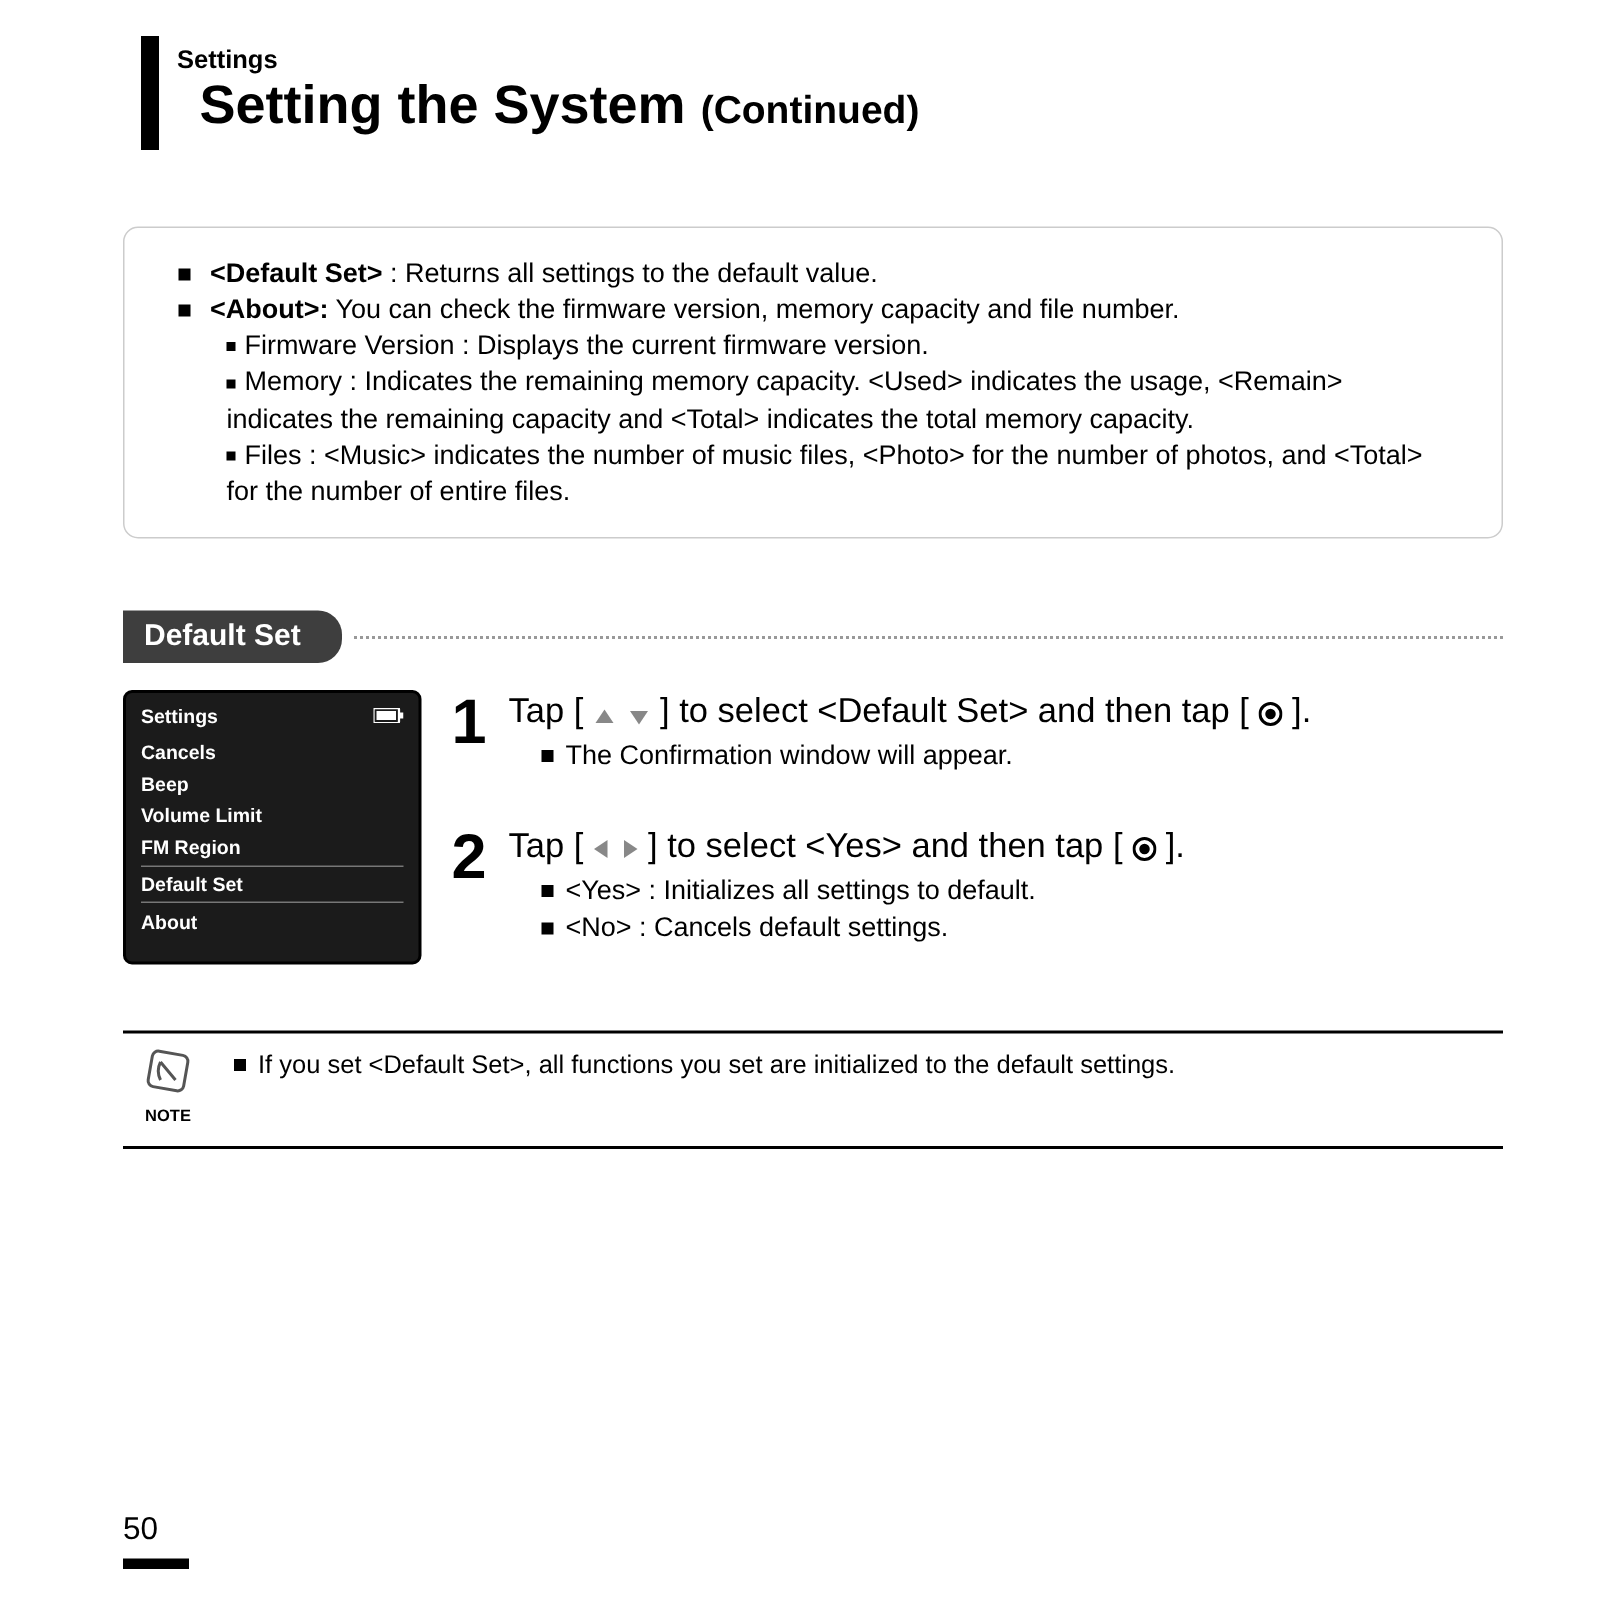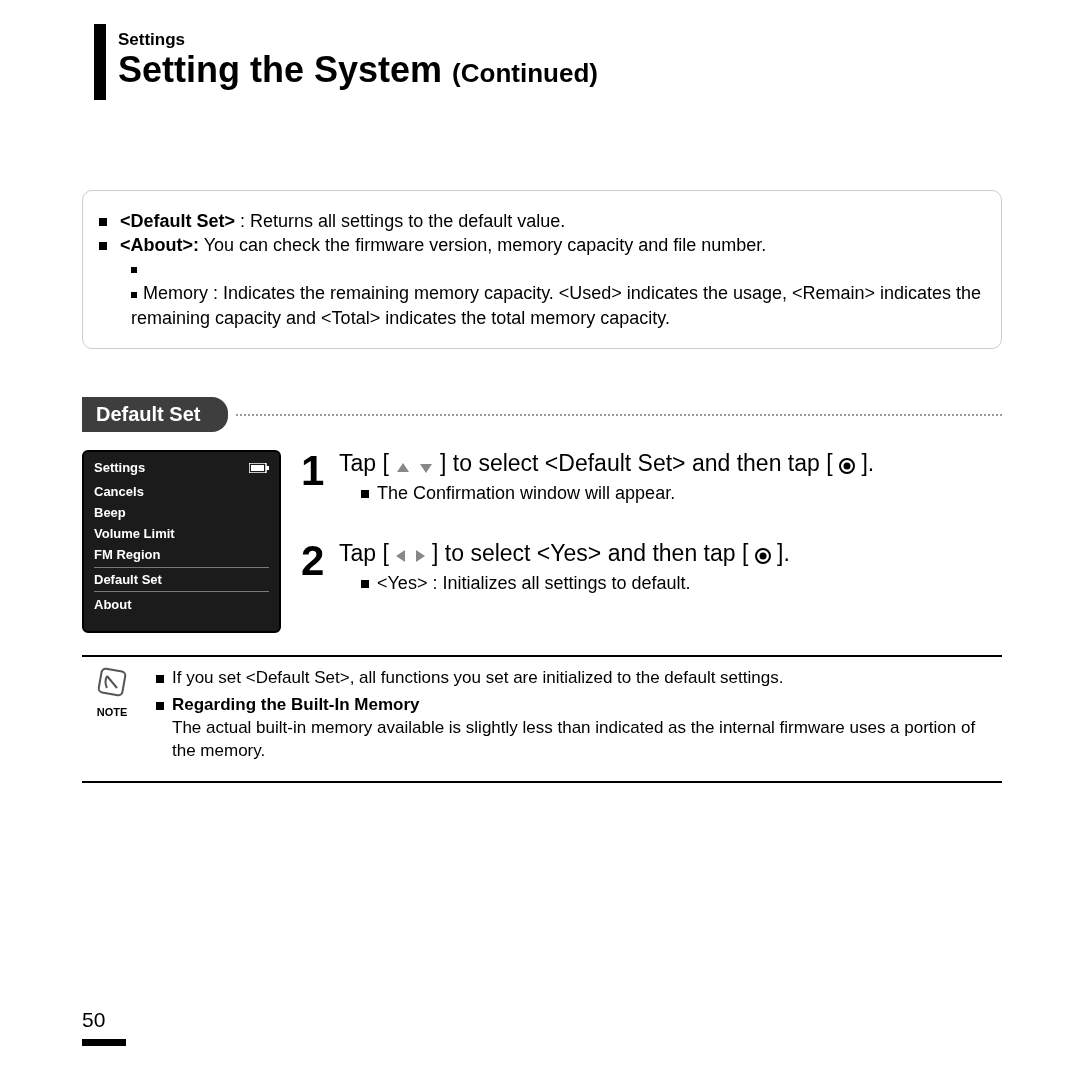--- a/index.html
+++ b/index.html
@@ -26,32 +26,32 @@
   background: #000;
 }
 .sec-label {
   font-weight: bold;
   font-size: 17px;
   margin-left: 36px;
 }
 .sec-title {
   font-weight: bold;
   font-size: 36px;
-  margin-left: 36px;
+  margin-left: 51px;
   line-height: 1.1;
 }
 .cont {
   font-size: 26px;
   font-weight: bold;
 }
 .infobox {
-  margin-top: 100px;
+  margin-top: 61px;
   border: 1px solid #ccc;
   border-radius: 10px;
-  padding: 18px 16px;
+  padding: 18px 36px;
   font-size: 18px;
   line-height: 1.35;
 }
 .sq {
   display: inline-block;
   width: 8px;
   height: 8px;
   background: #000;
   margin-right: 8px;
   vertical-align: middle;
@@ -203,22 +203,23 @@
 
   <div class="infobox">
     <div>
       <span class="sq"></span>
       <b>&lt;Default Set&gt;</b><span> : Returns all settings to the default value.</span>
     </div>
     <div>
       <span class="sq"></span>
       <b>&lt;About&gt;:</b><span> You can check the firmware version, memory capacity and file number.</span>
     </div>
-    <div class="sub"><span class="sq-sm"></span></div>
+    <div class="sub"><span class="sq-sm"></span><span>Firmware Version : Displays the current firmware version.</span></div>
     <div class="sub"><span class="sq-sm"></span><span>Memory : Indicates the remaining memory capacity. &lt;Used&gt; indicates the usage, &lt;Remain&gt; indicates the remaining capacity and &lt;Total&gt; indicates the total memory capacity.</span></div>
+    <div class="sub"><span class="sq-sm"></span><span>Files : &lt;Music&gt; indicates the number of music files, &lt;Photo&gt; for the number of photos, and &lt;Total&gt; for the number of entire files.</span></div>
   </div>
 
   <div class="section-h">
     <div class="pill">Default Set</div>
     <div class="dots"></div>
   </div>
 
   <div class="cols">
     <div class="device">
       <div class="dev-head">
@@ -274,38 +275,35 @@
                 <polygon points="2,2 2,14 11,8" fill="#888"></polygon>
               </svg>
             <span>] to select &lt;Yes&gt; and then tap [</span>
             <svg class="icon" width="16" height="16">
                 <circle cx="8" cy="8" r="7" fill="none" stroke="#000" stroke-width="2"></circle>
                 <circle cx="8" cy="8" r="3.5" fill="#000"></circle>
               </svg>
             <span>].</span>
           </div>
           <div class="sub2"><span class="sq"></span><span>&lt;Yes&gt; :  Initializes all settings to default.</span></div>
+          <div class="sub2"><span class="sq"></span><span>&lt;No&gt; : Cancels default settings.</span></div>
         </div>
       </div>
     </div>
   </div>
 
   <div class="notebox">
     <div class="note-left">
       <svg width="30" height="30">
           <rect x="3" y="3" width="24" height="24" rx="4" transform="rotate(10 15 15)" fill="none" stroke="#555" stroke-width="2"></rect>
           <path d="M10 9 C 8 13, 8 17, 10 21 M10 9 L20 21" fill="none" stroke="#555" stroke-width="2"></path>
         </svg>
       <div class="note-label">NOTE</div>
     </div>
     <div class="note-body">
       <div class="item"><span class="sq"></span><span>If you set &lt;Default Set&gt;, all functions you set are initialized to the default settings.</span></div>
-      <div class="item">
-        <span class="sq"></span><b>Regarding the Built-In Memory</b>
-        <div style="margin-left:16px">The actual built-in memory available is slightly less than indicated as the internal firmware uses a portion of the memory.</div>
-      </div>
     </div>
   </div>
 
 </div>
 
 <div class="page-num">50</div>
 <div class="pn-bar"></div>
 
 </body></html>

